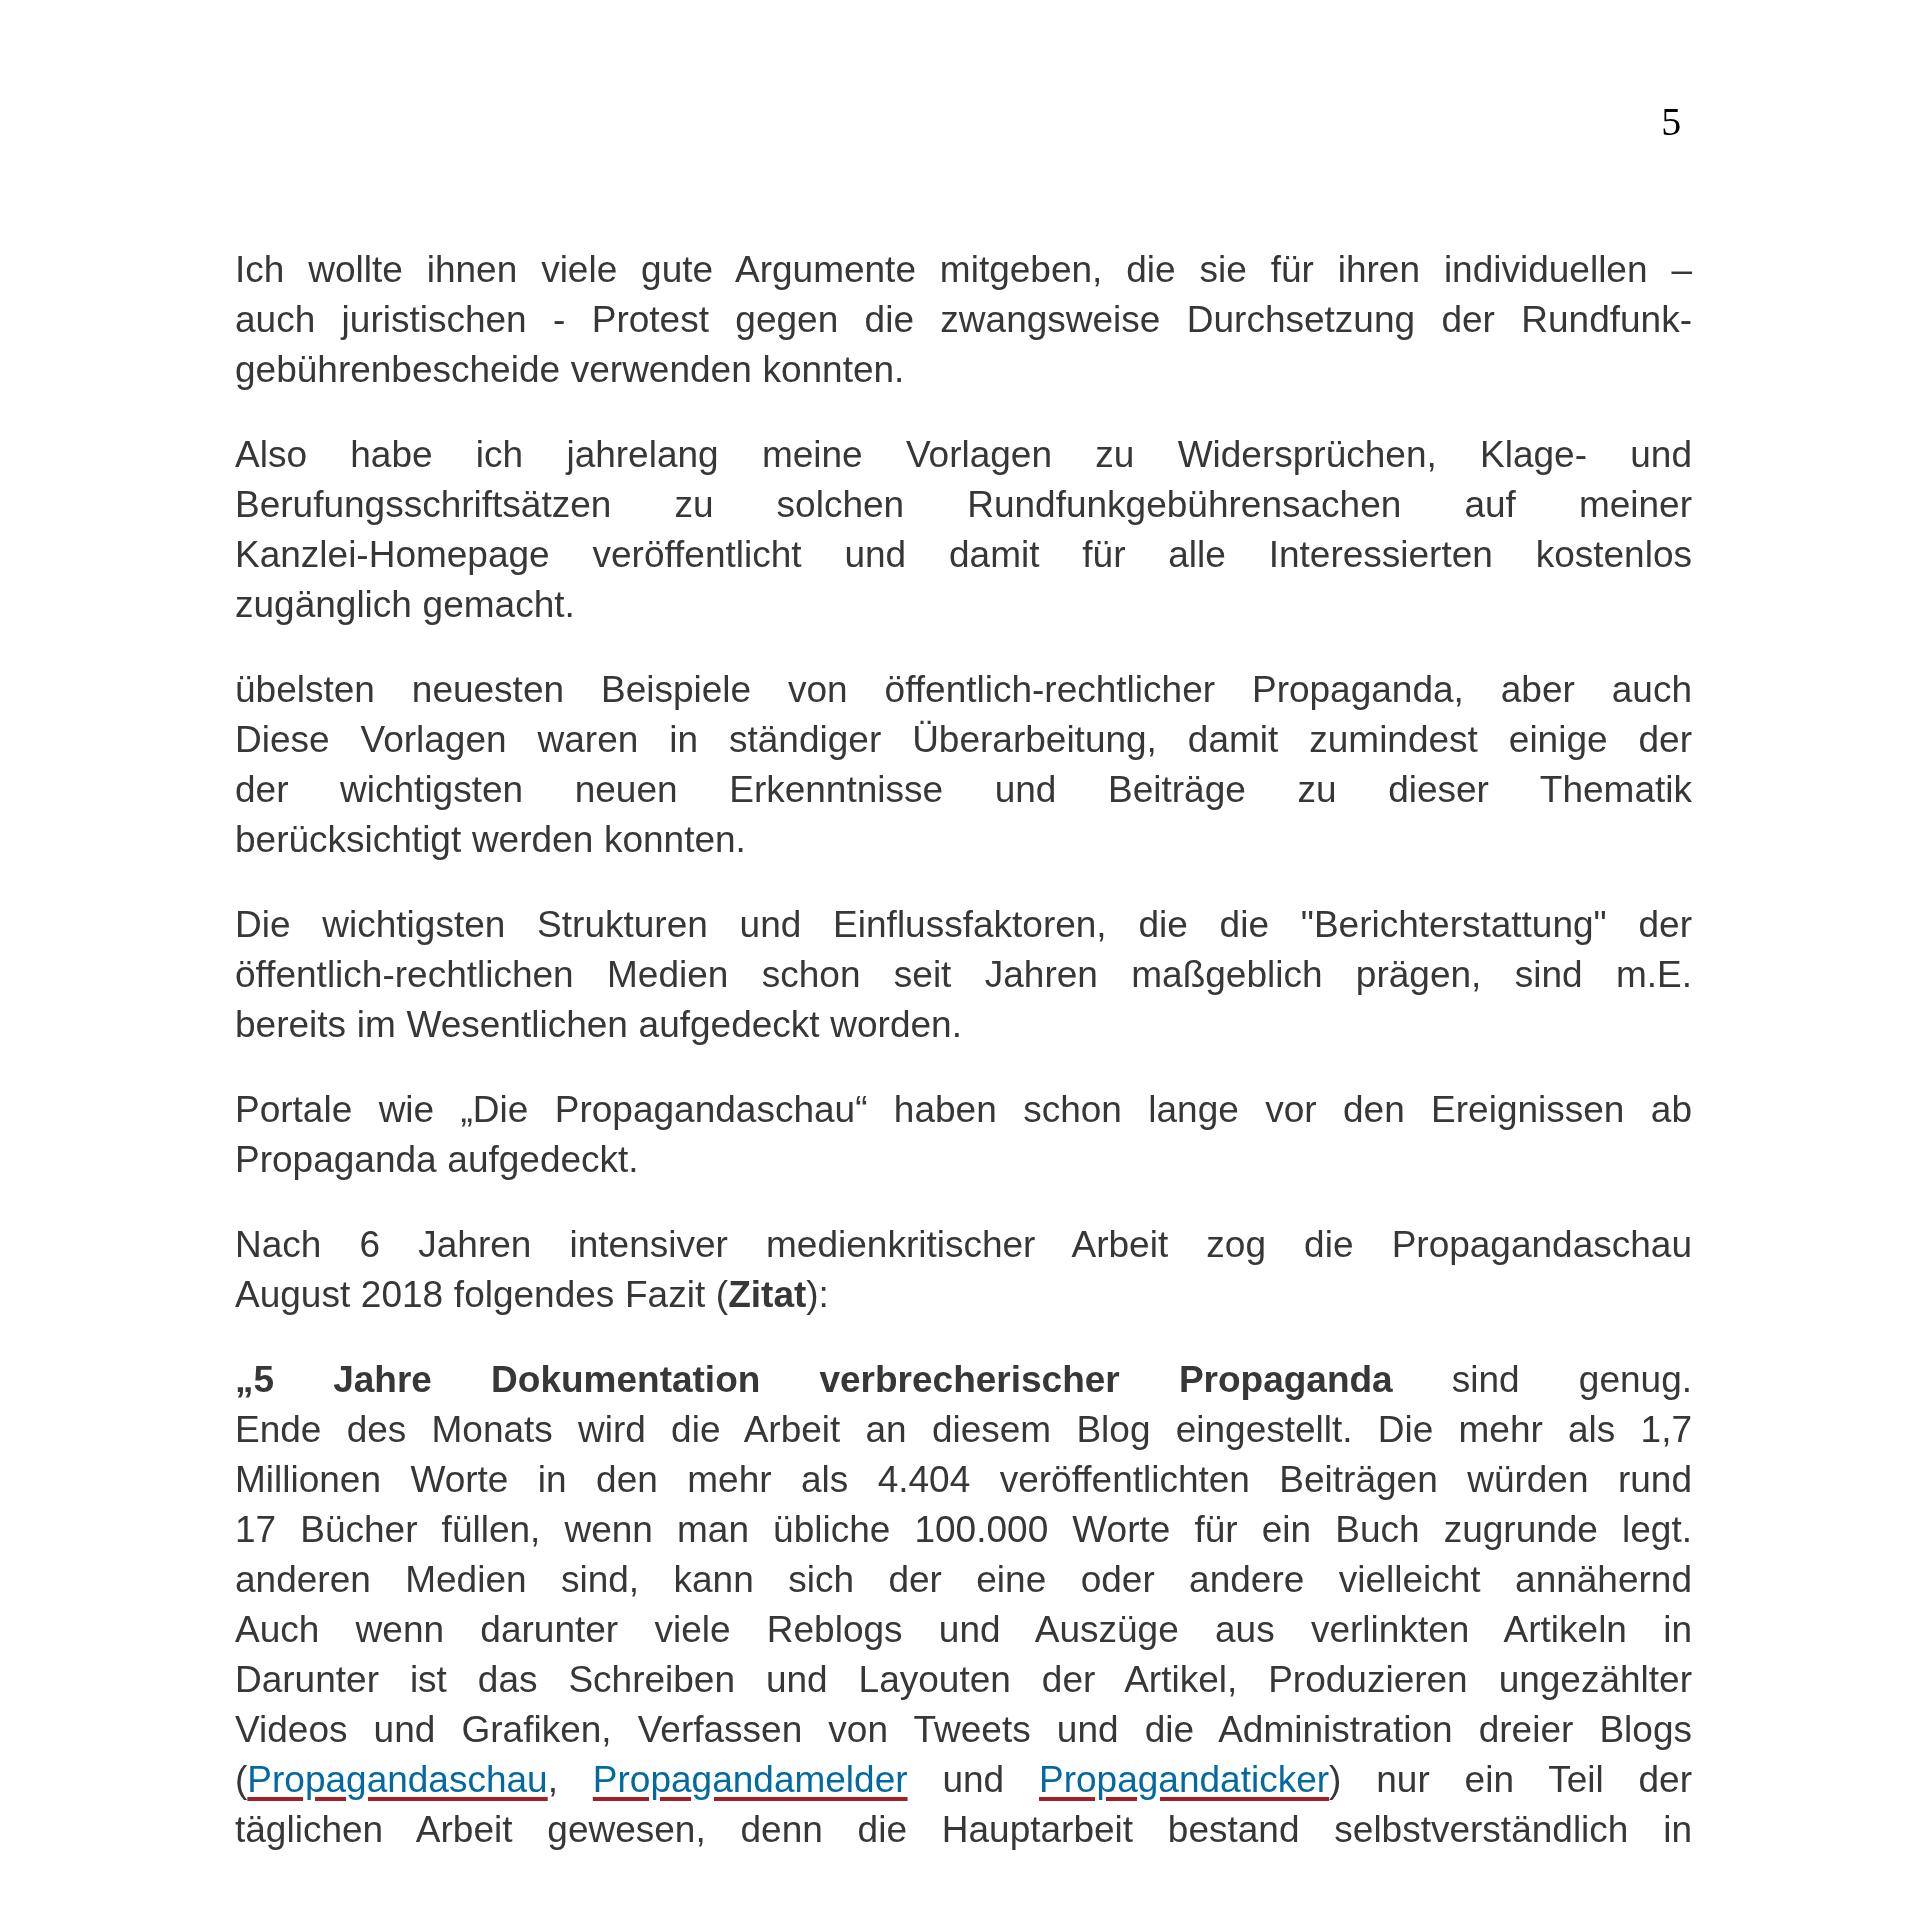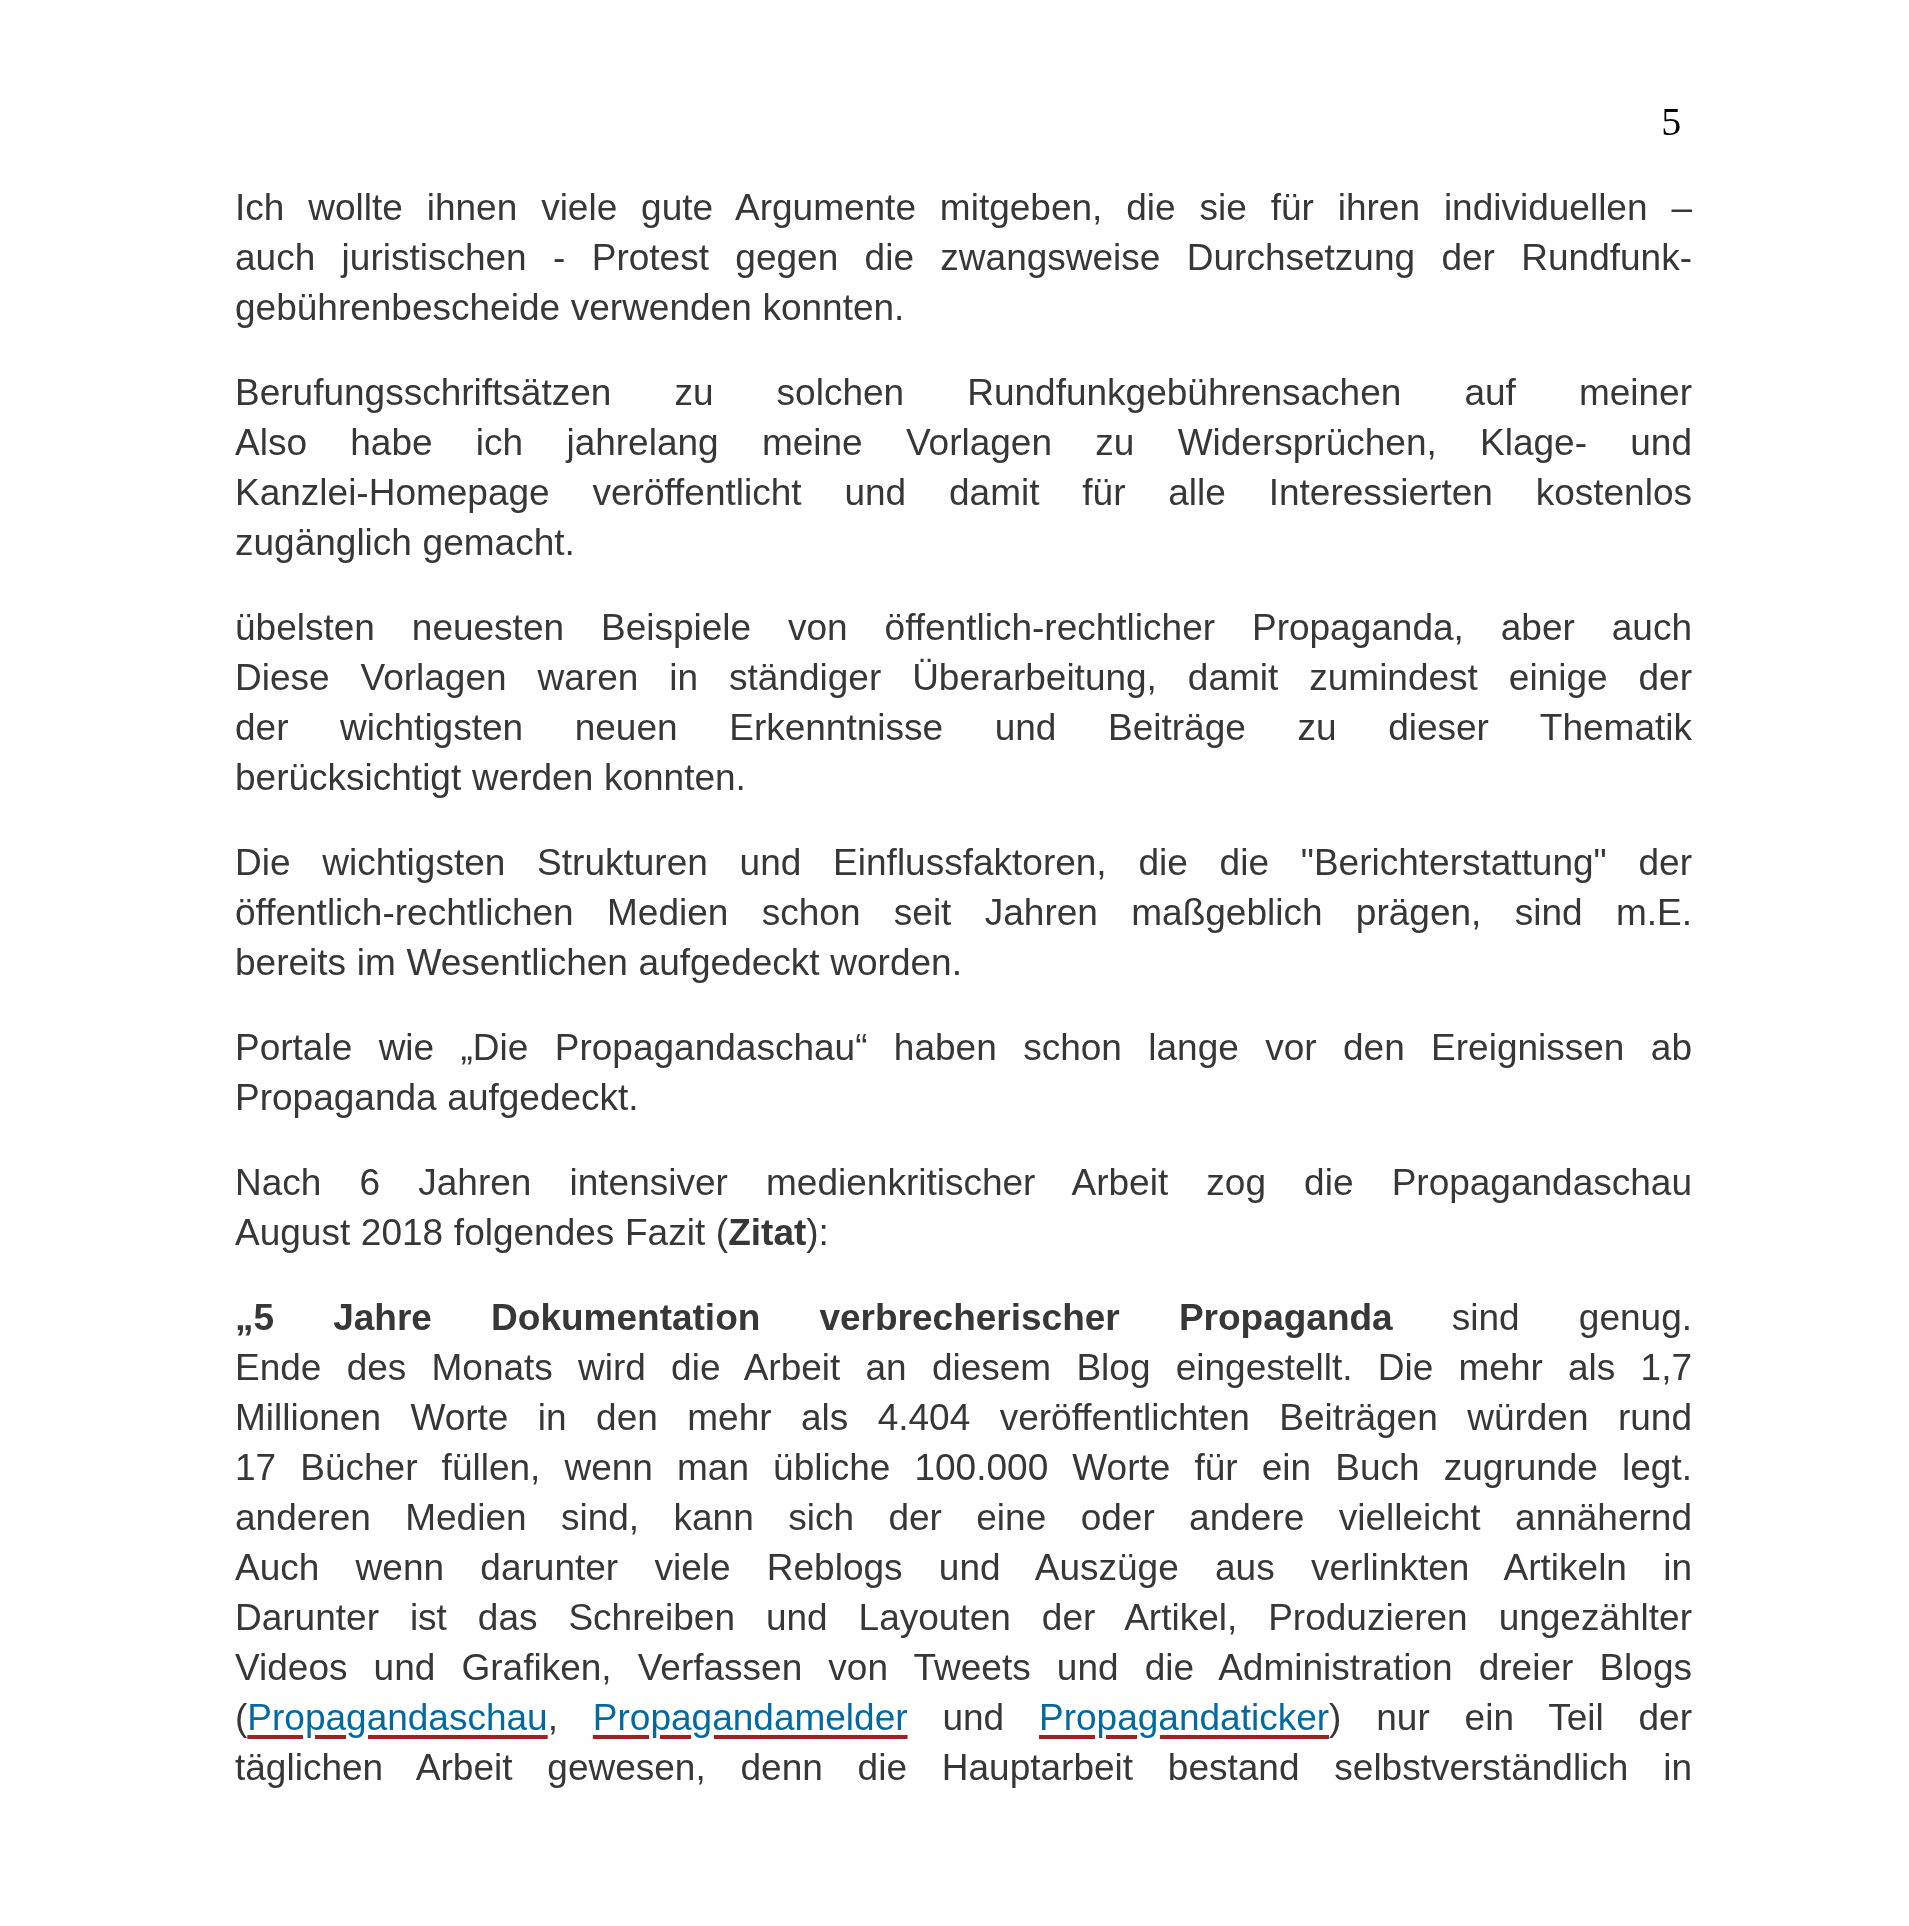--- a/index.html
+++ b/index.html
@@ -30,21 +30,21 @@
     padding-right: 10.8px;
     margin-top: 97px;
   }
   .para {
     font-size: 37px;
     line-height: 50px;
     margin: 0 0 35px 0;
     word-spacing: 0.4px;
   }
   .para.first {
-    margin-top: 36px;
+    margin-top: 98px;
   }
   .quote-block .para {
     margin: 0;
   }
   .ln {
     text-align: justify;
     text-align-last: justify;
   }
   .ln.last {
     text-align-last: left;
@@ -68,22 +68,22 @@
 
   <div class="page-number">5</div>
 
   <p class="para first">
     <span class="ln" style="display:block">Ich wollte ihnen viele gute Argumente mitgeben, die sie für ihren individuellen –</span>
     <span class="ln" style="display:block">auch juristischen - Protest gegen die zwangsweise Durchsetzung der Rundfunk-</span>
     <span class="ln last" style="display:block">gebührenbescheide verwenden konnten.</span>
   </p>
 
   <p class="para">
+    <span class="ln" style="display:block">Also habe ich jahrelang meine Vorlagen zu Widersprüchen, Klage- und</span>
     <span class="ln" style="display:block">Berufungsschriftsätzen zu solchen Rundfunkgebührensachen auf meiner</span>
-    <span class="ln" style="display:block">Also habe ich jahrelang meine Vorlagen zu Widersprüchen, Klage- und</span>
     <span class="ln" style="display:block">Kanzlei-Homepage veröffentlicht und damit für alle Interessierten kostenlos</span>
     <span class="ln last" style="display:block">zugänglich gemacht.</span>
   </p>
 
   <p class="para">
     <span class="ln" style="display:block">übelsten neuesten Beispiele von öffentlich-rechtlicher Propaganda, aber auch</span>
     <span class="ln" style="display:block">Diese Vorlagen waren in ständiger Überarbeitung, damit zumindest einige der</span>
     <span class="ln" style="display:block">der wichtigsten neuen Erkenntnisse und Beiträge zu dieser Thematik</span>
     <span class="ln last" style="display:block">berücksichtigt werden konnten.</span>
   </p>

